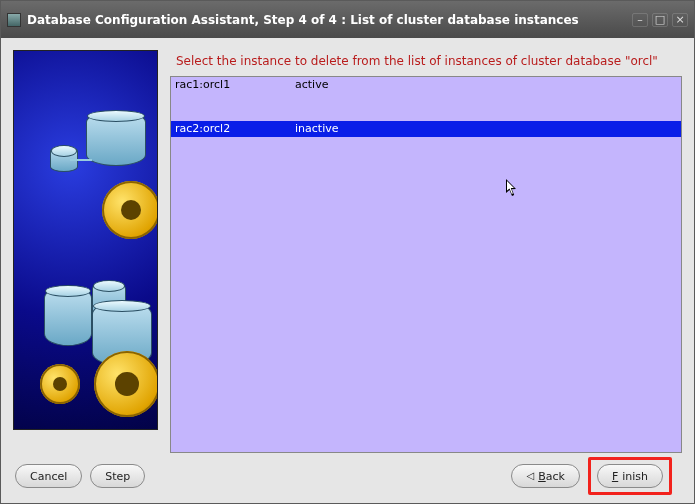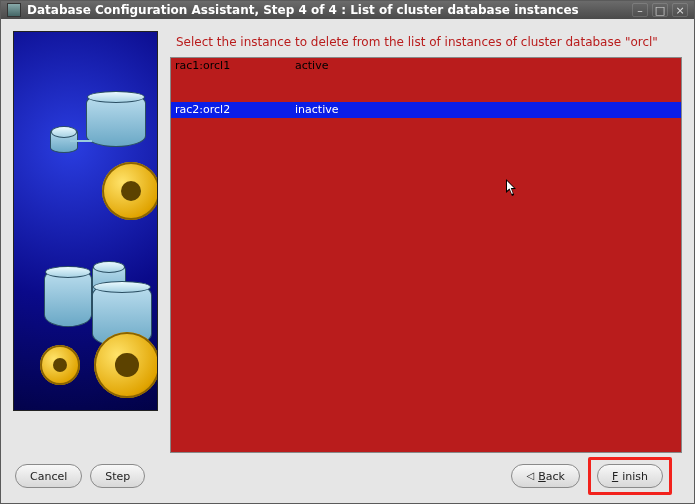--- a/index.html
+++ b/index.html
@@ -1,18 +1,18 @@
 <!DOCTYPE html>
 <html><head>
 <meta charset="utf-8">
 <style>
   * { box-sizing: border-box; margin: 0; padding: 0; }
   html, body { width: 695px; height: 504px; font-family: "DejaVu Sans", "Liberation Sans", Arial, sans-serif; font-size: 12px; background: #fff; }
   .window { width: 695px; height: 504px; border: 1px solid #5a5a5a; background: #e6e6e6; display: flex; flex-direction: column; }
-  .titlebar { height: 18px; background: linear-gradient(#6b6b6b,#4a4a4a); display: flex; align-items: center; padding: 0 6px; color: #fff; }
+  .titlebar { height: 37px; background: linear-gradient(#6b6b6b,#4a4a4a); display: flex; align-items: center; padding: 0 6px; color: #fff; }
   .titlebar .app-icon { width: 14px; height: 14px; background: linear-gradient(#8aa,#466); border: 1px solid #333; margin-right: 6px; }
   .titlebar .title { flex: 1; font-weight: bold; font-size: 12px; white-space: nowrap; overflow: hidden; text-overflow: ellipsis; }
   .titlebar .ctl { width: 16px; height: 14px; margin-left: 4px; display: flex; align-items: center; justify-content: center; color: #ddd; font-size: 11px; border: 1px solid rgba(255,255,255,0.15); border-radius: 2px; cursor: default; }
   .content { flex: 1; background: #e6e6e6; display: flex; padding: 12px 12px 6px 12px; gap: 12px; }
   .sidebar { width: 145px; height: 380px; background: radial-gradient(circle at 40% 30%, #2a3de0 0%, #0a0a8a 55%, #020247 100%); border: 1px solid #222; position: relative; overflow: hidden; }
   .db { position: absolute; border-radius: 50% / 20%; background: linear-gradient(#bfe0f0,#6aa8c6); border: 1px solid #2b4f63; }
   .db::before { content:""; position:absolute; left:0; right:0; top:-2px; height:10px; border-radius:50%; background: linear-gradient(#eafaff,#a8d2e4); border:1px solid #2b4f63; }
   .db1 { width: 60px; height: 55px; top: 60px; left: 72px; }
   .db2 { width: 28px; height: 26px; top: 95px; left: 36px; }
   .db3 { width: 48px; height: 60px; top: 235px; left: 30px; }
@@ -20,21 +20,21 @@
   .db5 { width: 34px; height: 40px; top: 230px; left: 78px; }
   .gear { position:absolute; border-radius:50%; background: radial-gradient(circle at 35% 35%, #ffe36a, #e0a300 70%, #8a6300 100%); box-shadow: 0 0 0 2px #8a6300 inset; }
   .gear::after { content:""; position:absolute; inset:32%; border-radius:50%; background:#5c4200; }
   .gear1 { width:58px; height:58px; top:130px; left:88px; }
   .gear2 { width:66px; height:66px; top:300px; left:80px; }
   .gear3 { width:40px; height:40px; top:313px; left:26px; }
   .link-line { position:absolute; width:22px; height:2px; background:#9cd; top:108px; left:56px; }
 
   .main { flex: 1; display: flex; flex-direction: column; }
   .instruction { font-size: 12px; color: #b91c1c; padding: 4px 0 8px 6px; }
-  .listbox { flex: 1; background: #b91c1c; border: 1px solid #888; height: 340px; overflow: hidden; }
+  .listbox { flex: 1; background: #c4b5fd; border: 1px solid #888; height: 340px; overflow: hidden; }
   .row { display: flex; height: 16px; line-height: 16px; font-size: 11px; }
   .row .c1 { width: 120px; padding-left: 4px; }
   .row .c2 { flex: 1; padding-left: 4px; }
   .row.sel { background: #0a1ee8; color: #fff; margin-top: 28px; }
 
   .buttonbar { height: 44px; display: flex; align-items: center; padding: 0 22px 10px 14px; gap: 8px; }
   .spacer { flex: 1; }
   .btn { height: 24px; padding: 0 14px; background: linear-gradient(#f8f8f8,#d8d8d8); border: 1px solid #8a8a8a; border-radius: 14px; font-size: 11px; color: #222; display: inline-flex; align-items: center; gap: 4px; cursor: default; }
   .btn.disabled { color: #9a9a9a; }
   .btn .ul { text-decoration: underline; }

